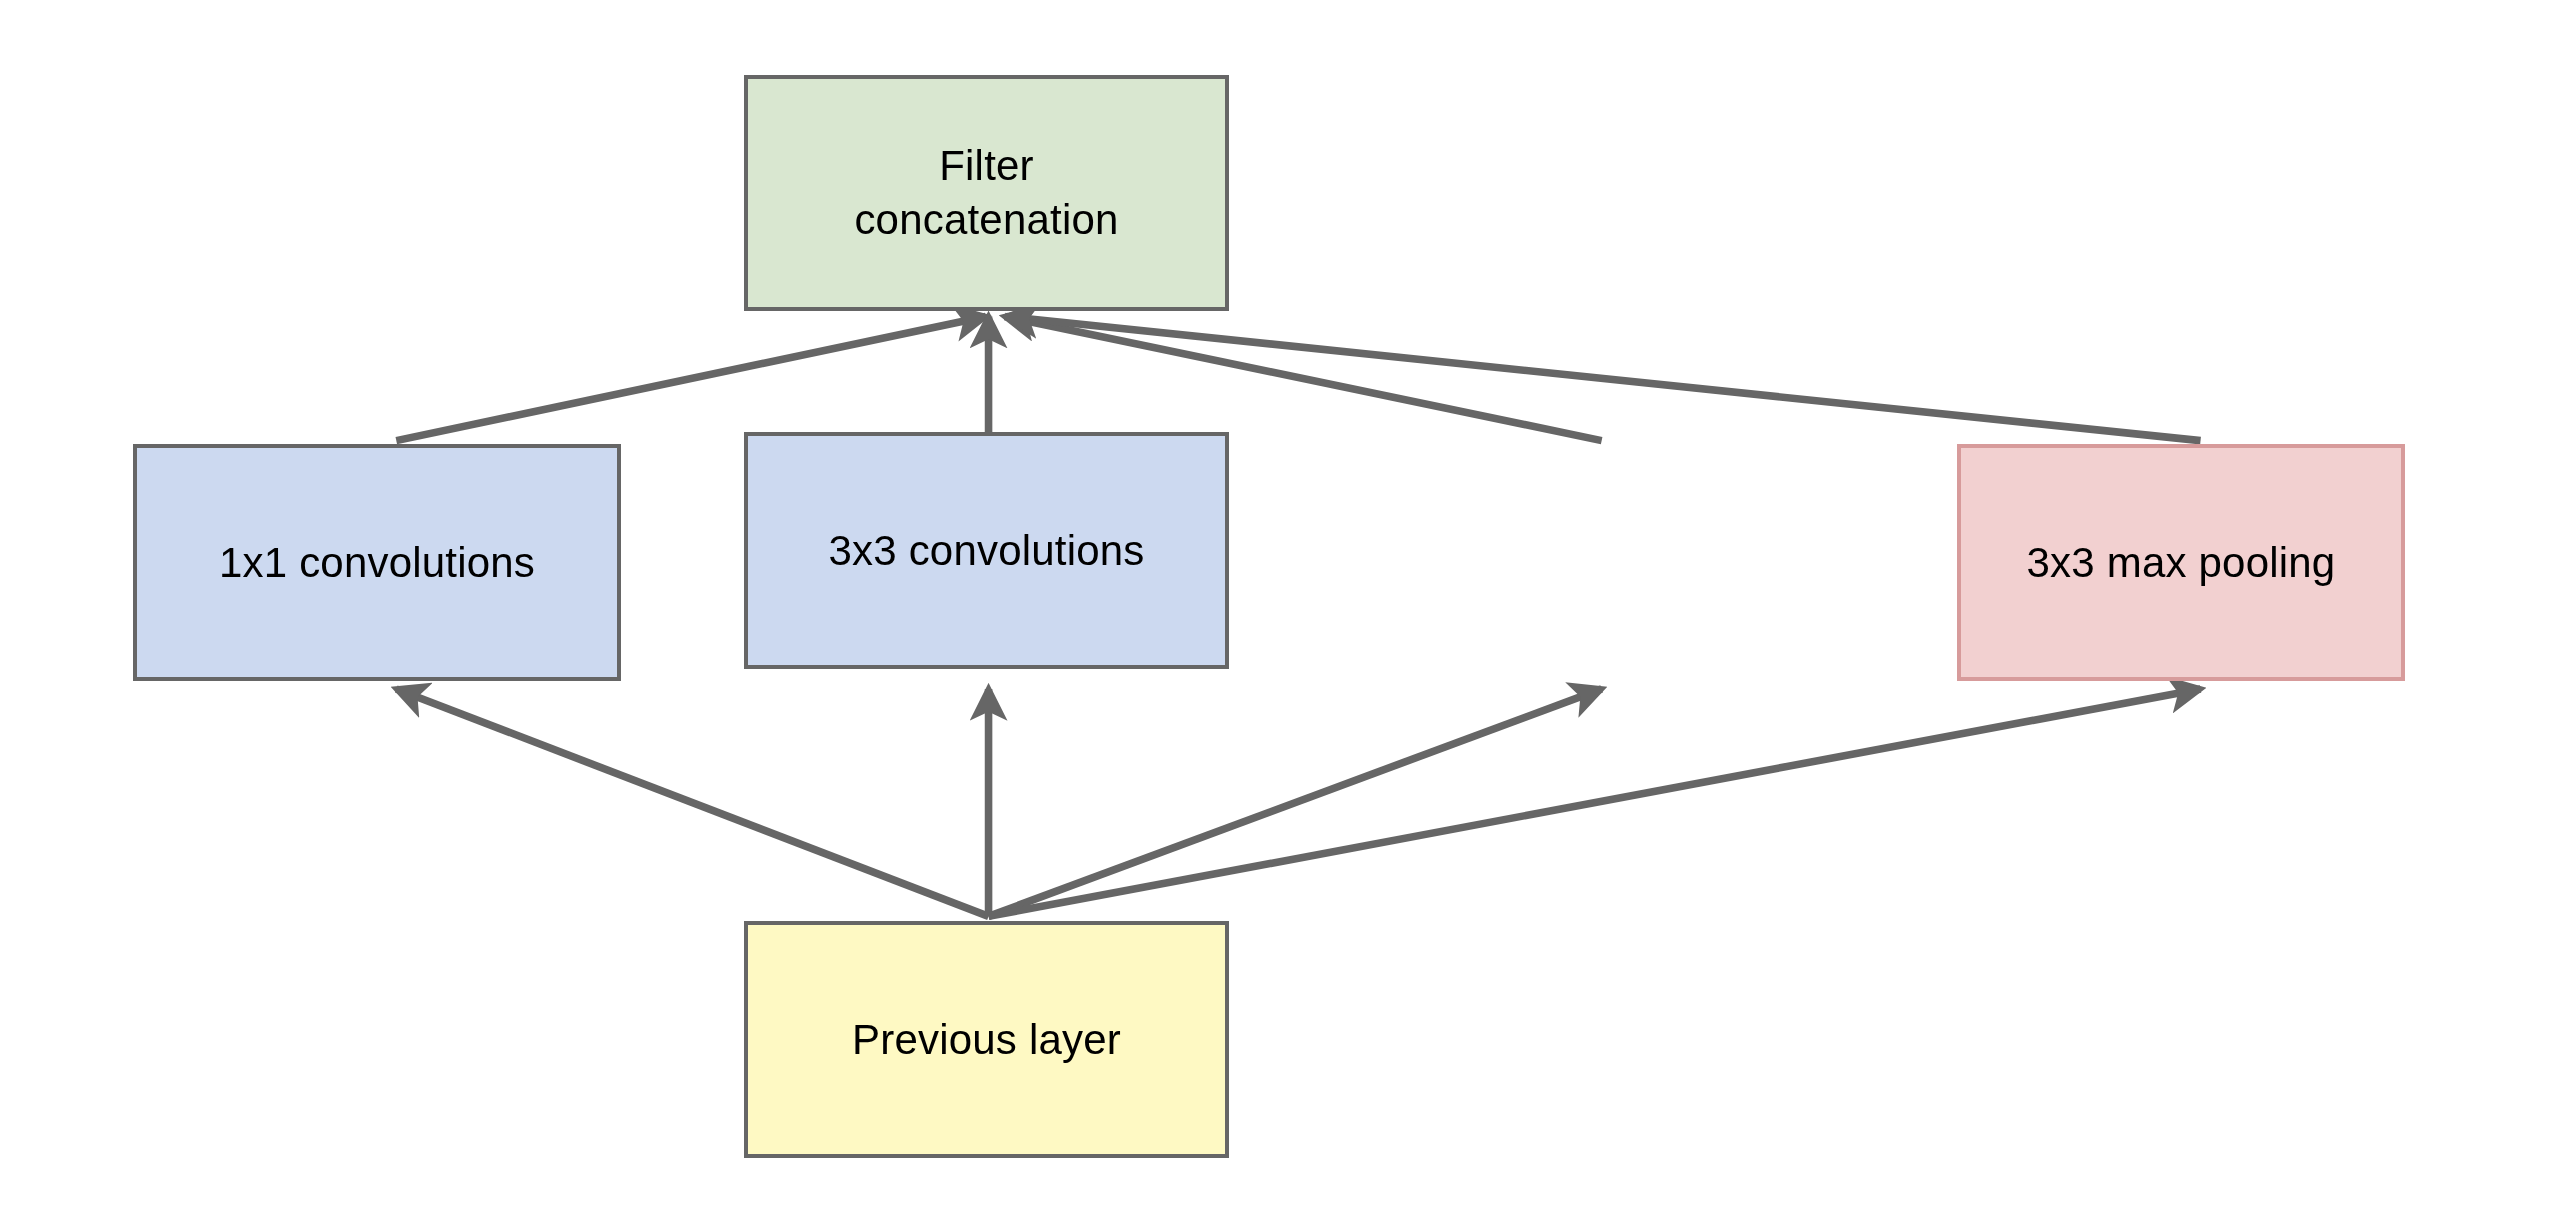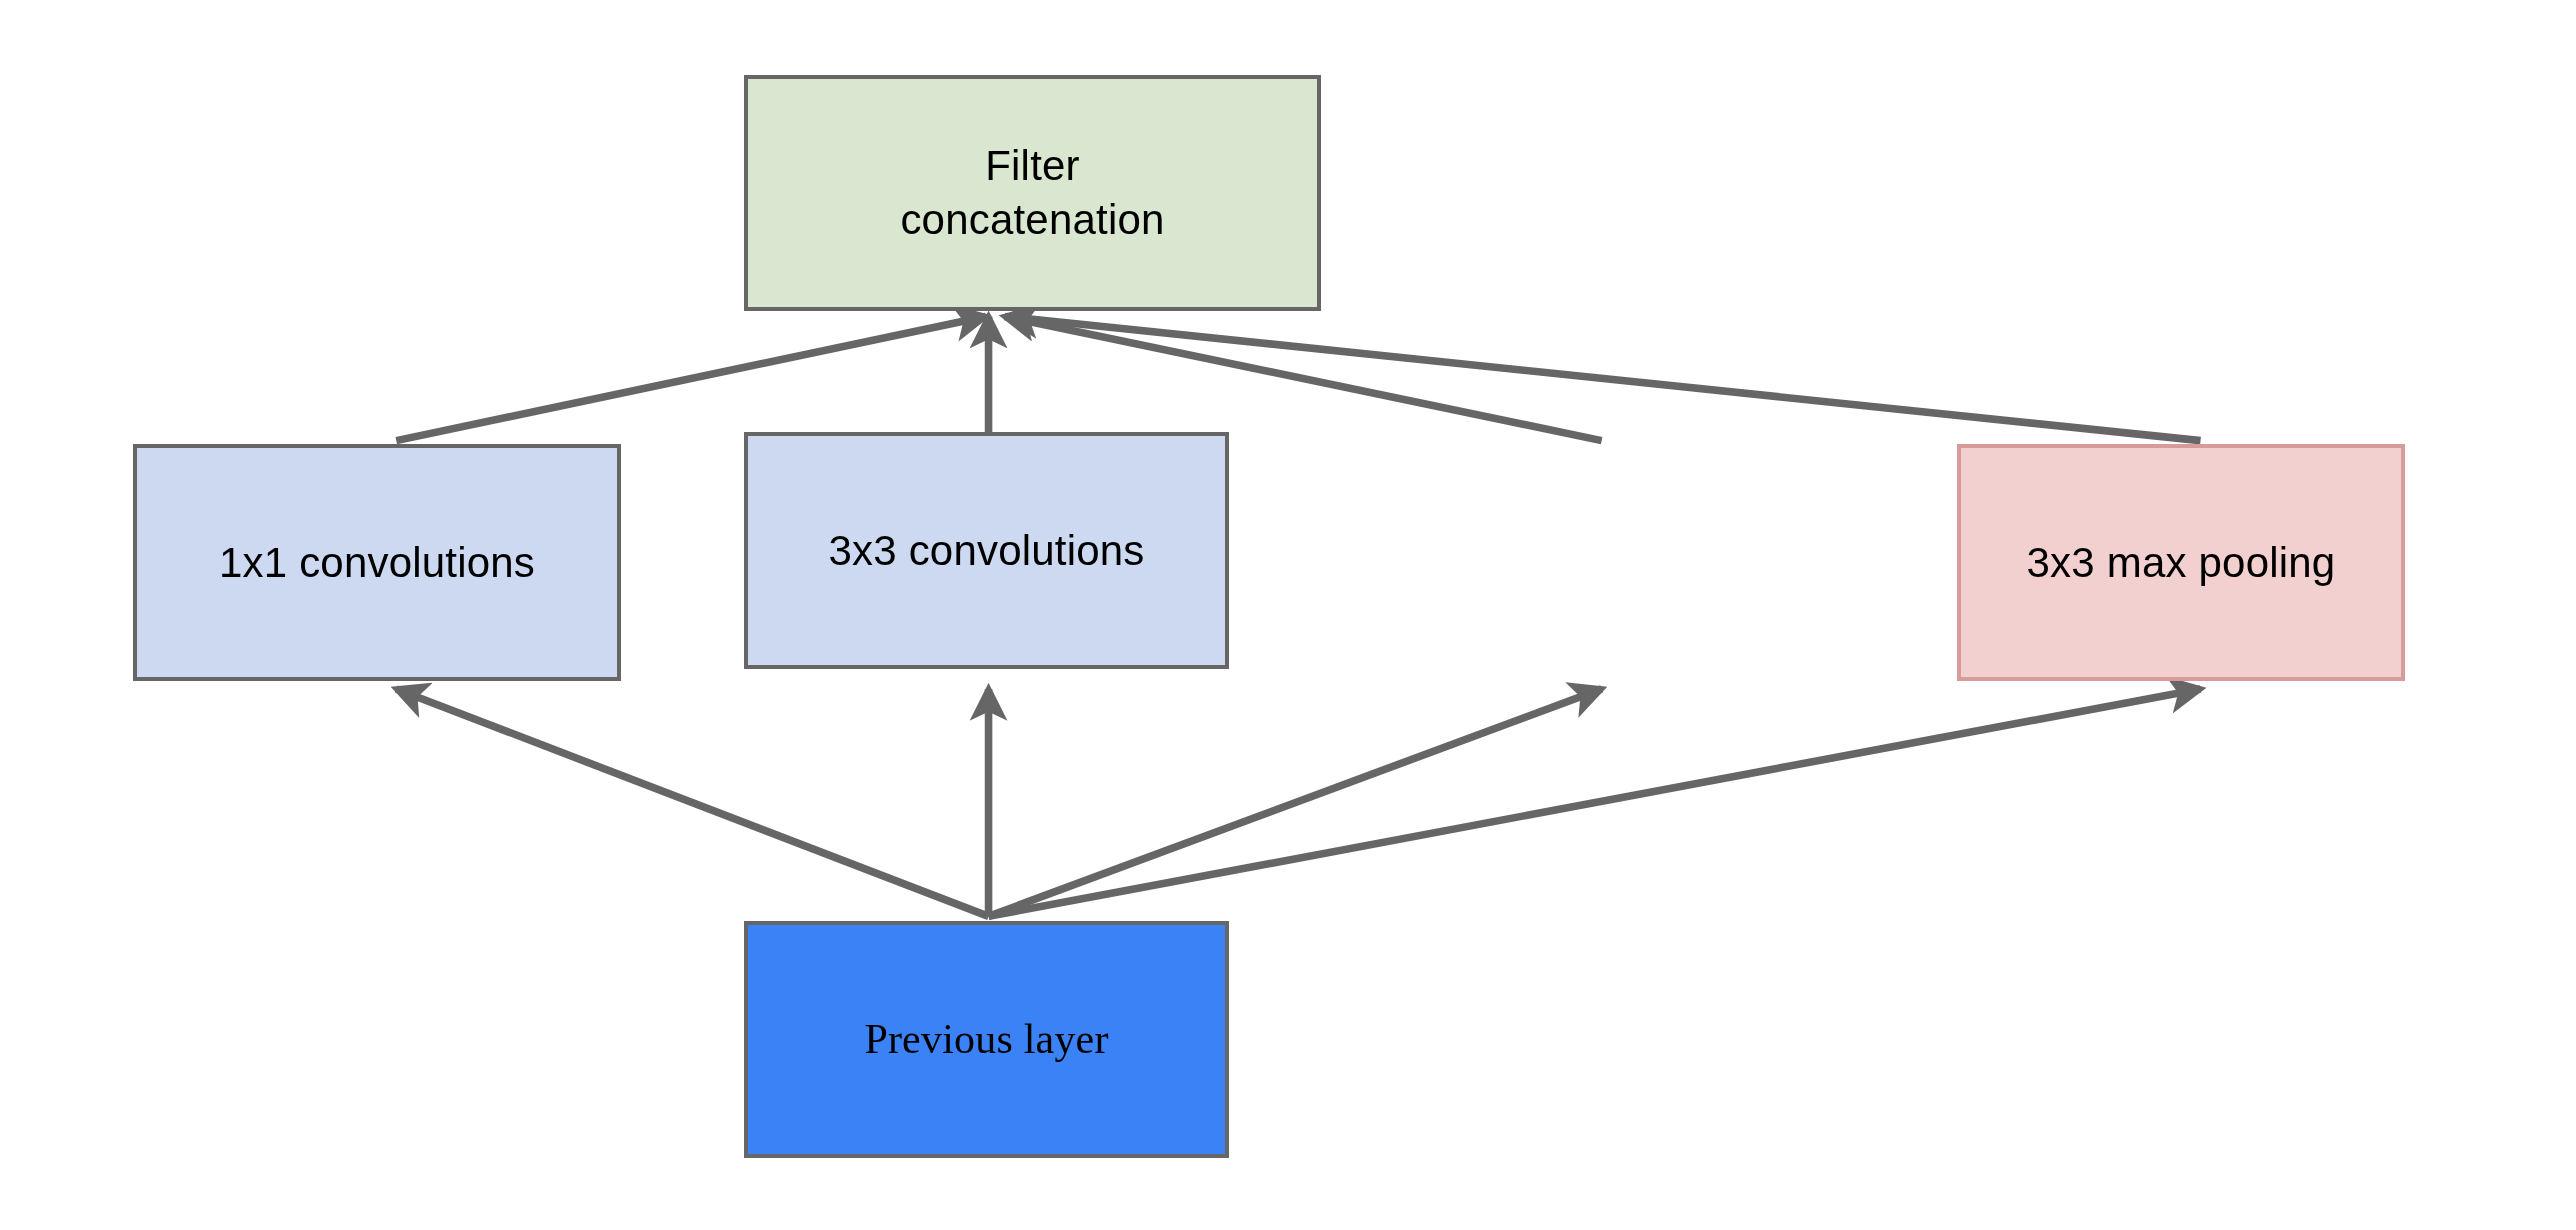--- a/index.html
+++ b/index.html
@@ -66,36 +66,36 @@
         <line x1="1043" y1="967" x2="1043" y2="727" stroke="#666666" stroke-width="8" marker-end="url(#arrowhead)"></line>
         <line x1="1043" y1="967" x2="1690" y2="727" stroke="#666666" stroke-width="8" marker-end="url(#arrowhead)"></line>
         <line x1="1043" y1="967" x2="2322" y2="727" stroke="#666666" stroke-width="8" marker-end="url(#arrowhead)"></line>
         <line x1="418" y1="465" x2="1040" y2="334" stroke="#666666" stroke-width="8" marker-end="url(#arrowhead)"></line>
         <line x1="1043" y1="465" x2="1043" y2="334" stroke="#666666" stroke-width="8" marker-end="url(#arrowhead)"></line>
         <line x1="1690" y1="465" x2="1060" y2="334" stroke="#666666" stroke-width="8" marker-end="url(#arrowhead)"></line>
         <line x1="2322" y1="465" x2="1062" y2="334" stroke="#666666" stroke-width="8" marker-end="url(#arrowhead)"></line>
       </g>
   </svg>
 
-  <div class="node node-green" style="left: 744px; top: 75px; width: 577px; height: 236px; background: rgb(217, 231, 208); border-color: rgb(102, 102, 102);">
+  <div class="node node-green" style="left: 744px; top: 75px; width: 485px; height: 236px; background: rgb(217, 231, 208); border-color: rgb(102, 102, 102);">
     <span class="label">Filter
 concatenation</span>
   </div>
 
   <div class="node node-blue" style="left: 133px; top: 444px; width: 488px; height: 237px; background: rgb(204, 217, 240); border-color: rgb(102, 102, 102);">
     <span class="label">1x1 convolutions</span>
   </div>
 
   <div class="node node-blue" style="left: 744px; top: 432px; width: 485px; height: 237px; background: rgb(204, 217, 240); border-color: rgb(102, 102, 102);">
     <span class="label">3x3 convolutions</span>
   </div>
 
 
   <div class="node node-pink" style="left: 1957px; top: 444px; width: 448px; height: 237px; background: rgb(242, 208, 208); border-color: rgb(215, 155, 155);">
     <span class="label">3x3 max pooling</span>
   </div>
 
-  <div class="node node-green" style="left: 744px; top: 921px; width: 485px; height: 237px; background: #3b82f6; border-color: rgb(102, 102, 102); font-family: Liberation Serif, serif;">
+  <div class="node node-green" style="left: 744px; top: 921px; width: 485px; height: 237px; background: #fef9c3; border-color: rgb(102, 102, 102);">
     <span class="label">Previous layer</span>
   </div>
 
 </div>
 
 
 </body></html>

